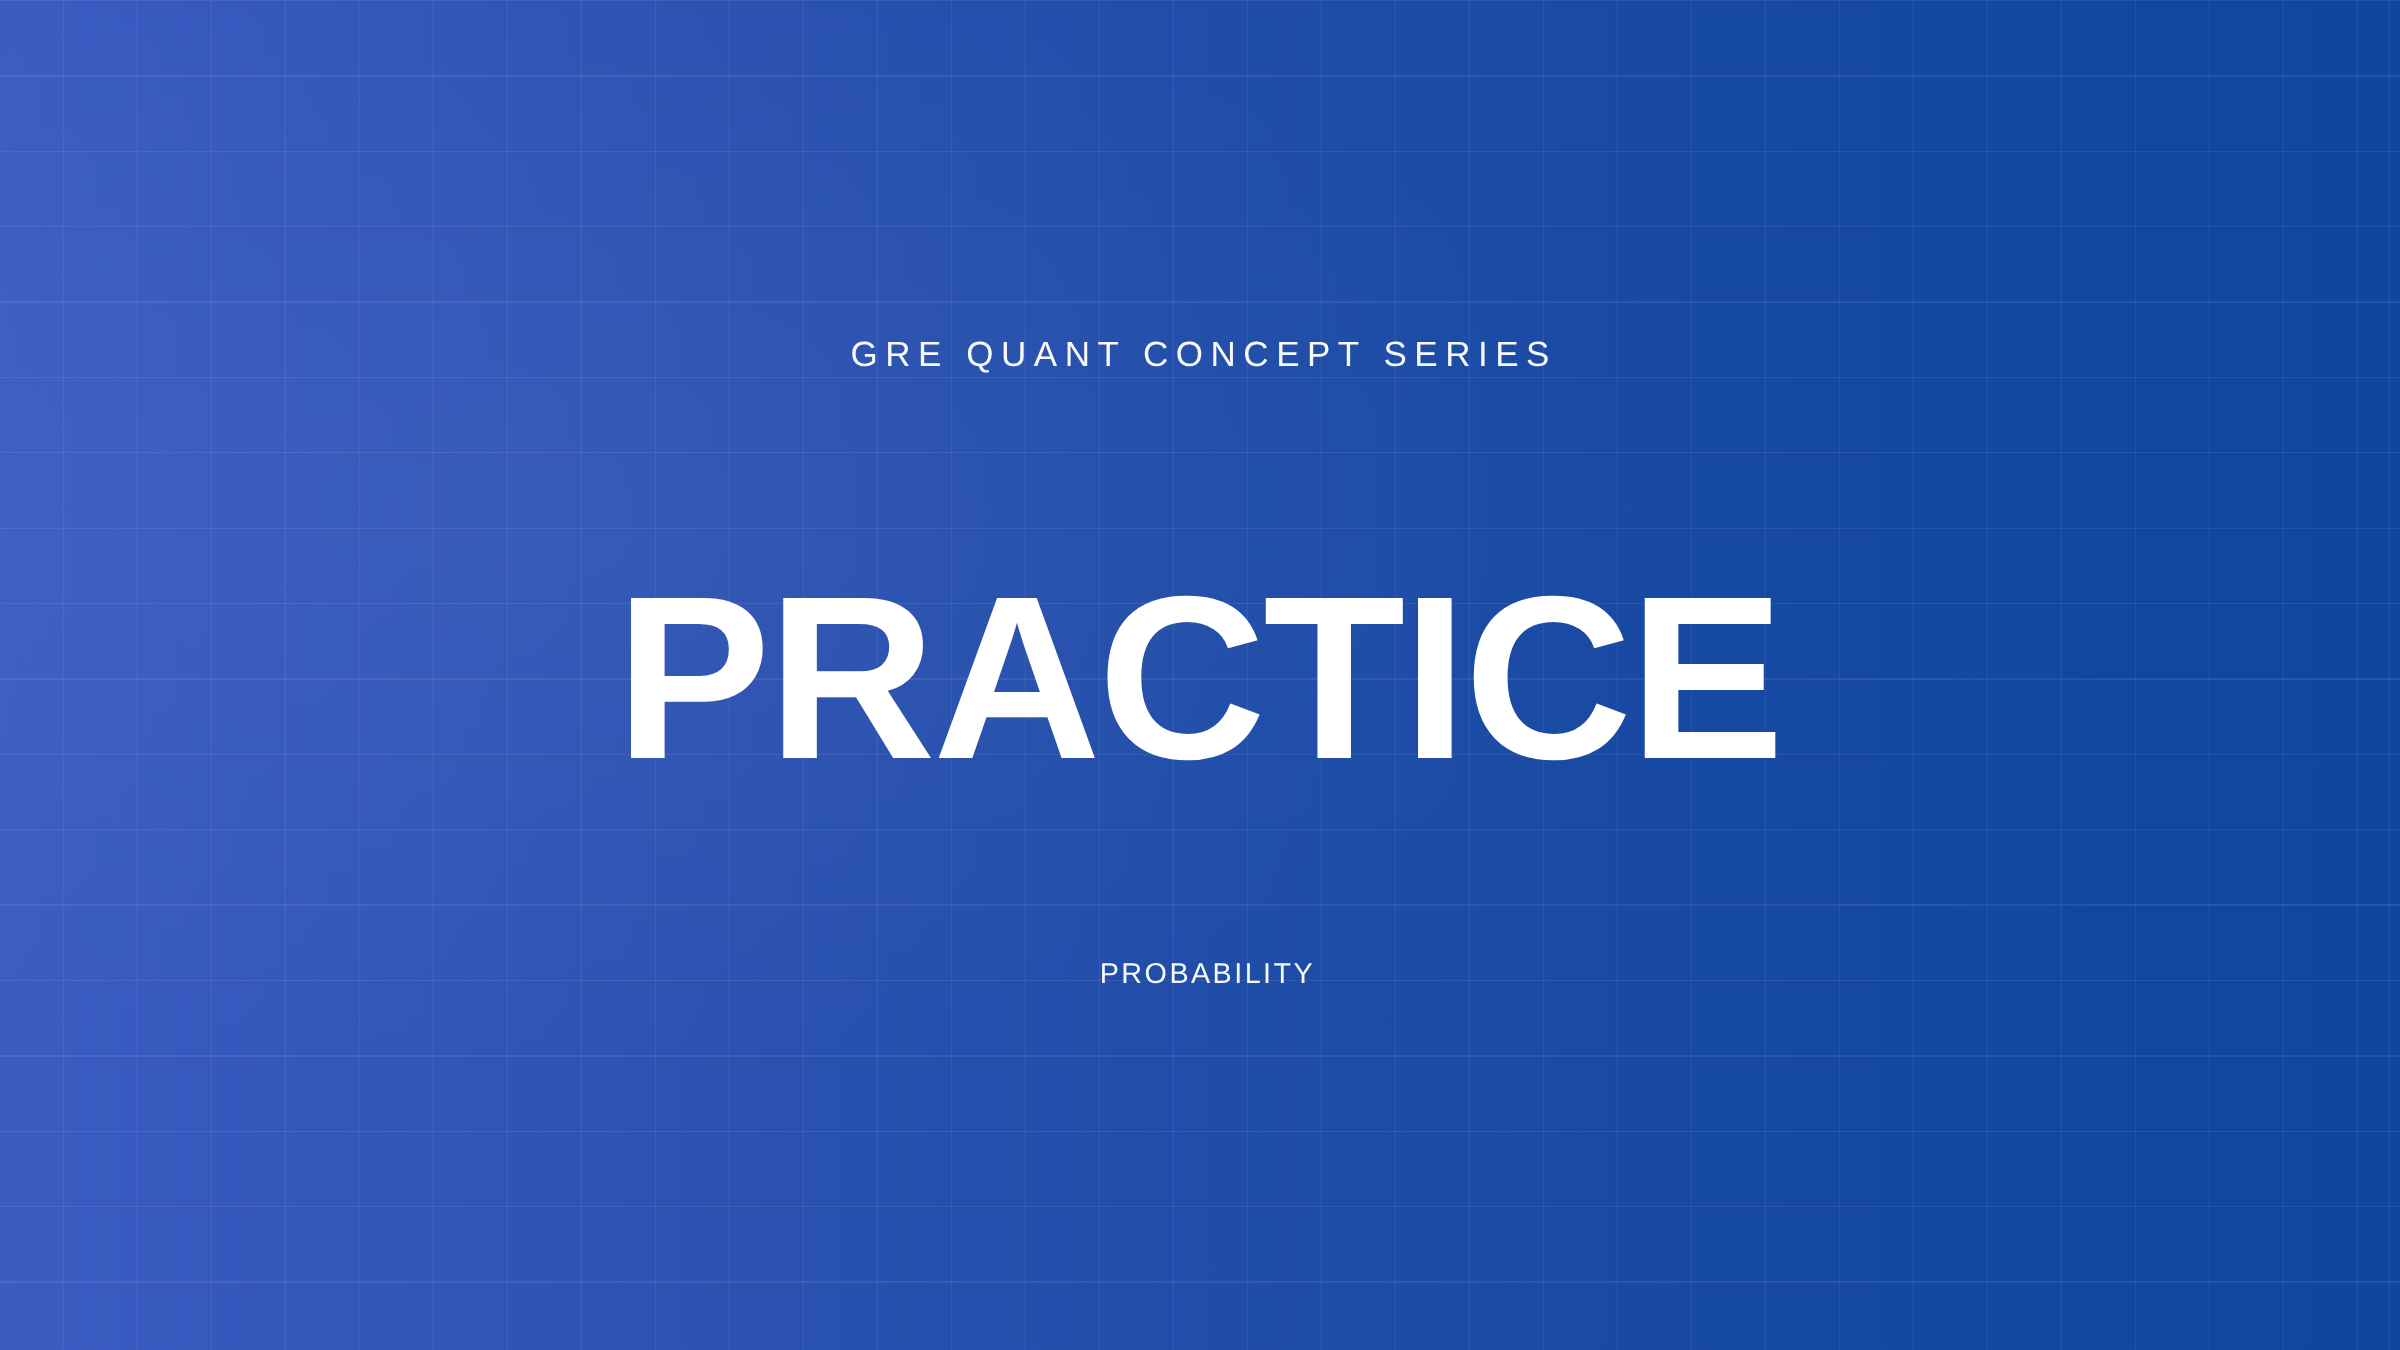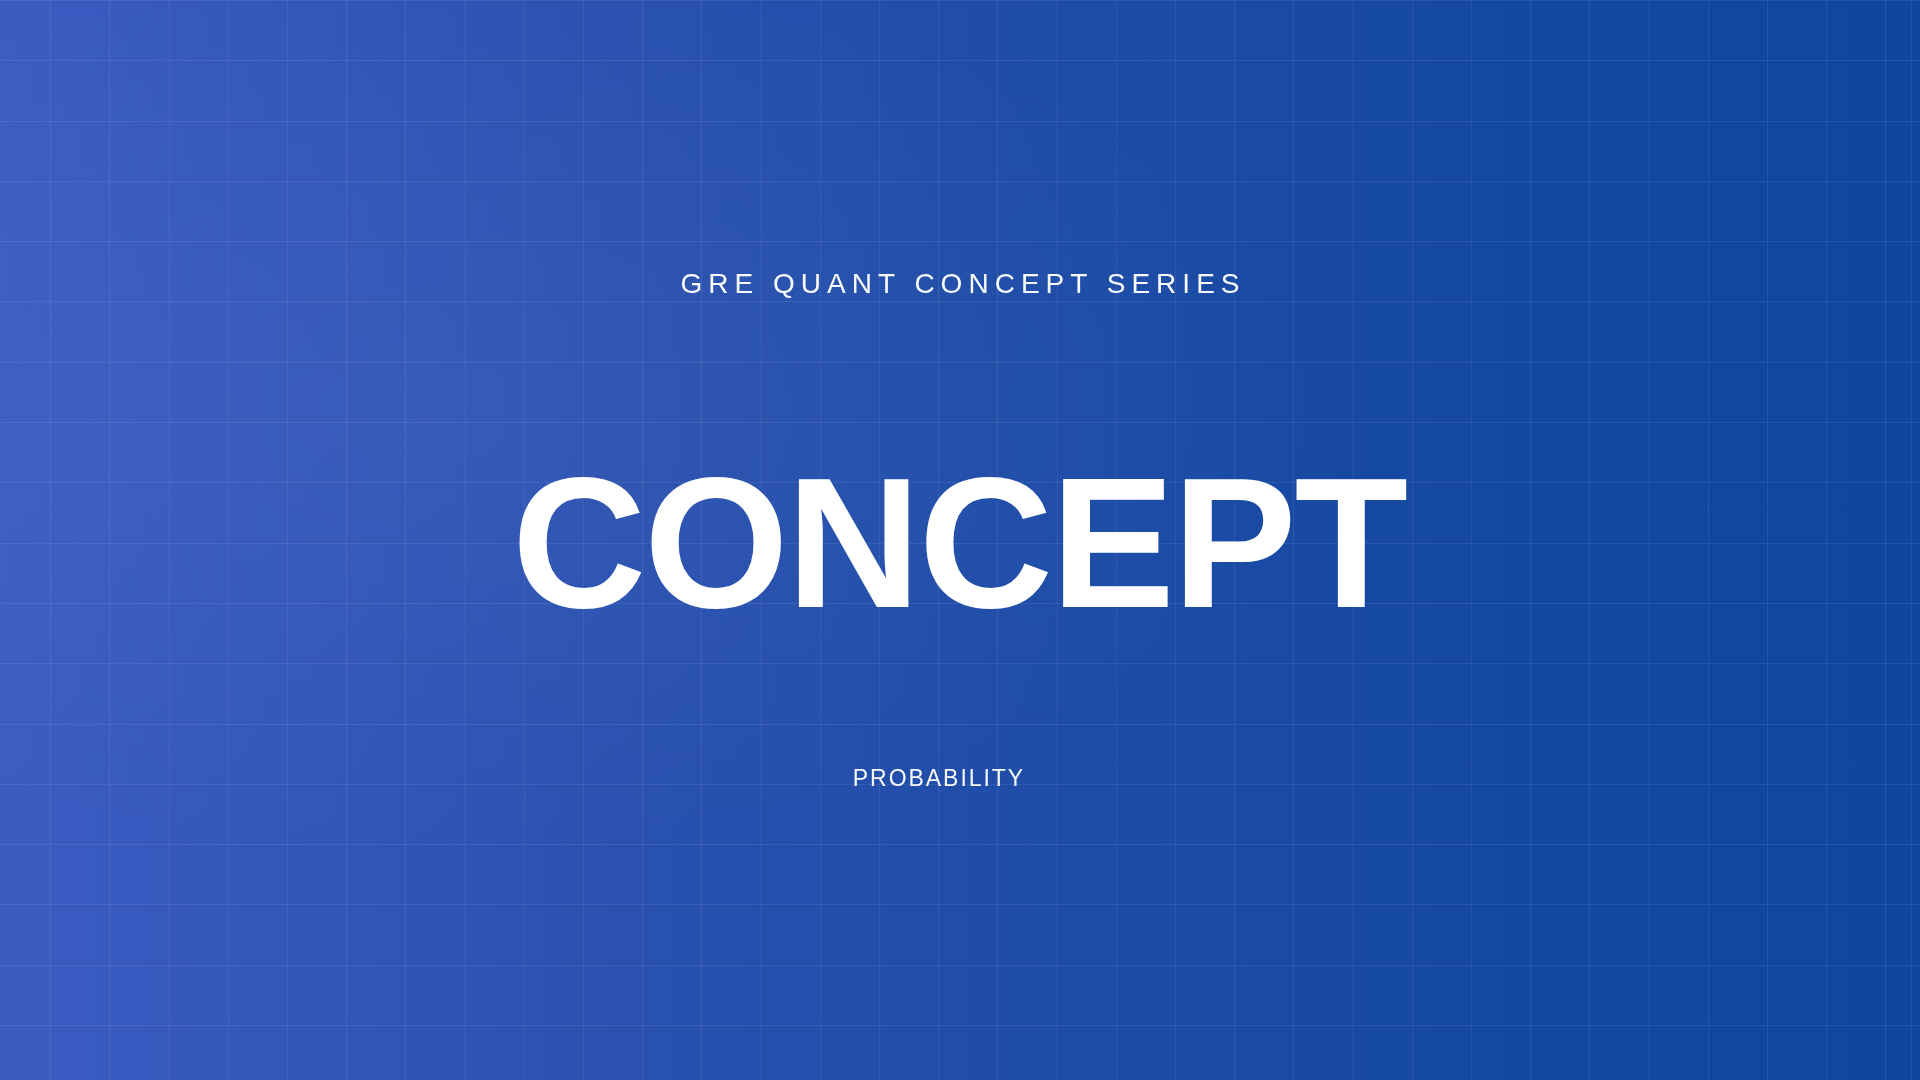--- a/index.html
+++ b/index.html
@@ -112,33 +112,34 @@
     width: 1876px;
     text-align: center;
     color: #ffffff;
     font-size: 23px;
     font-weight: 300;
     letter-spacing: 0.085em;
     text-indent: 0.085em;
     line-height: 32px;
     white-space: nowrap;
     opacity: 0.96;
+    padding-left: 27px;
   }
 </style>
 </head>
 <body>
 
 <div class="slide">
 
   <div class="grid-overlay"></div>
   <div class="sheen"></div>
 
   <div class="content">
 
     <div class="eyebrow">GRE QUANT CONCEPT SERIES</div>
 
-    <div class="title">CONCEPT</div>
+    <div class="title">PRACTICE</div>
 
     <div class="subtitle">PROBABILITY</div>
 
   </div>
 
 </div>
 
 </body></html>

